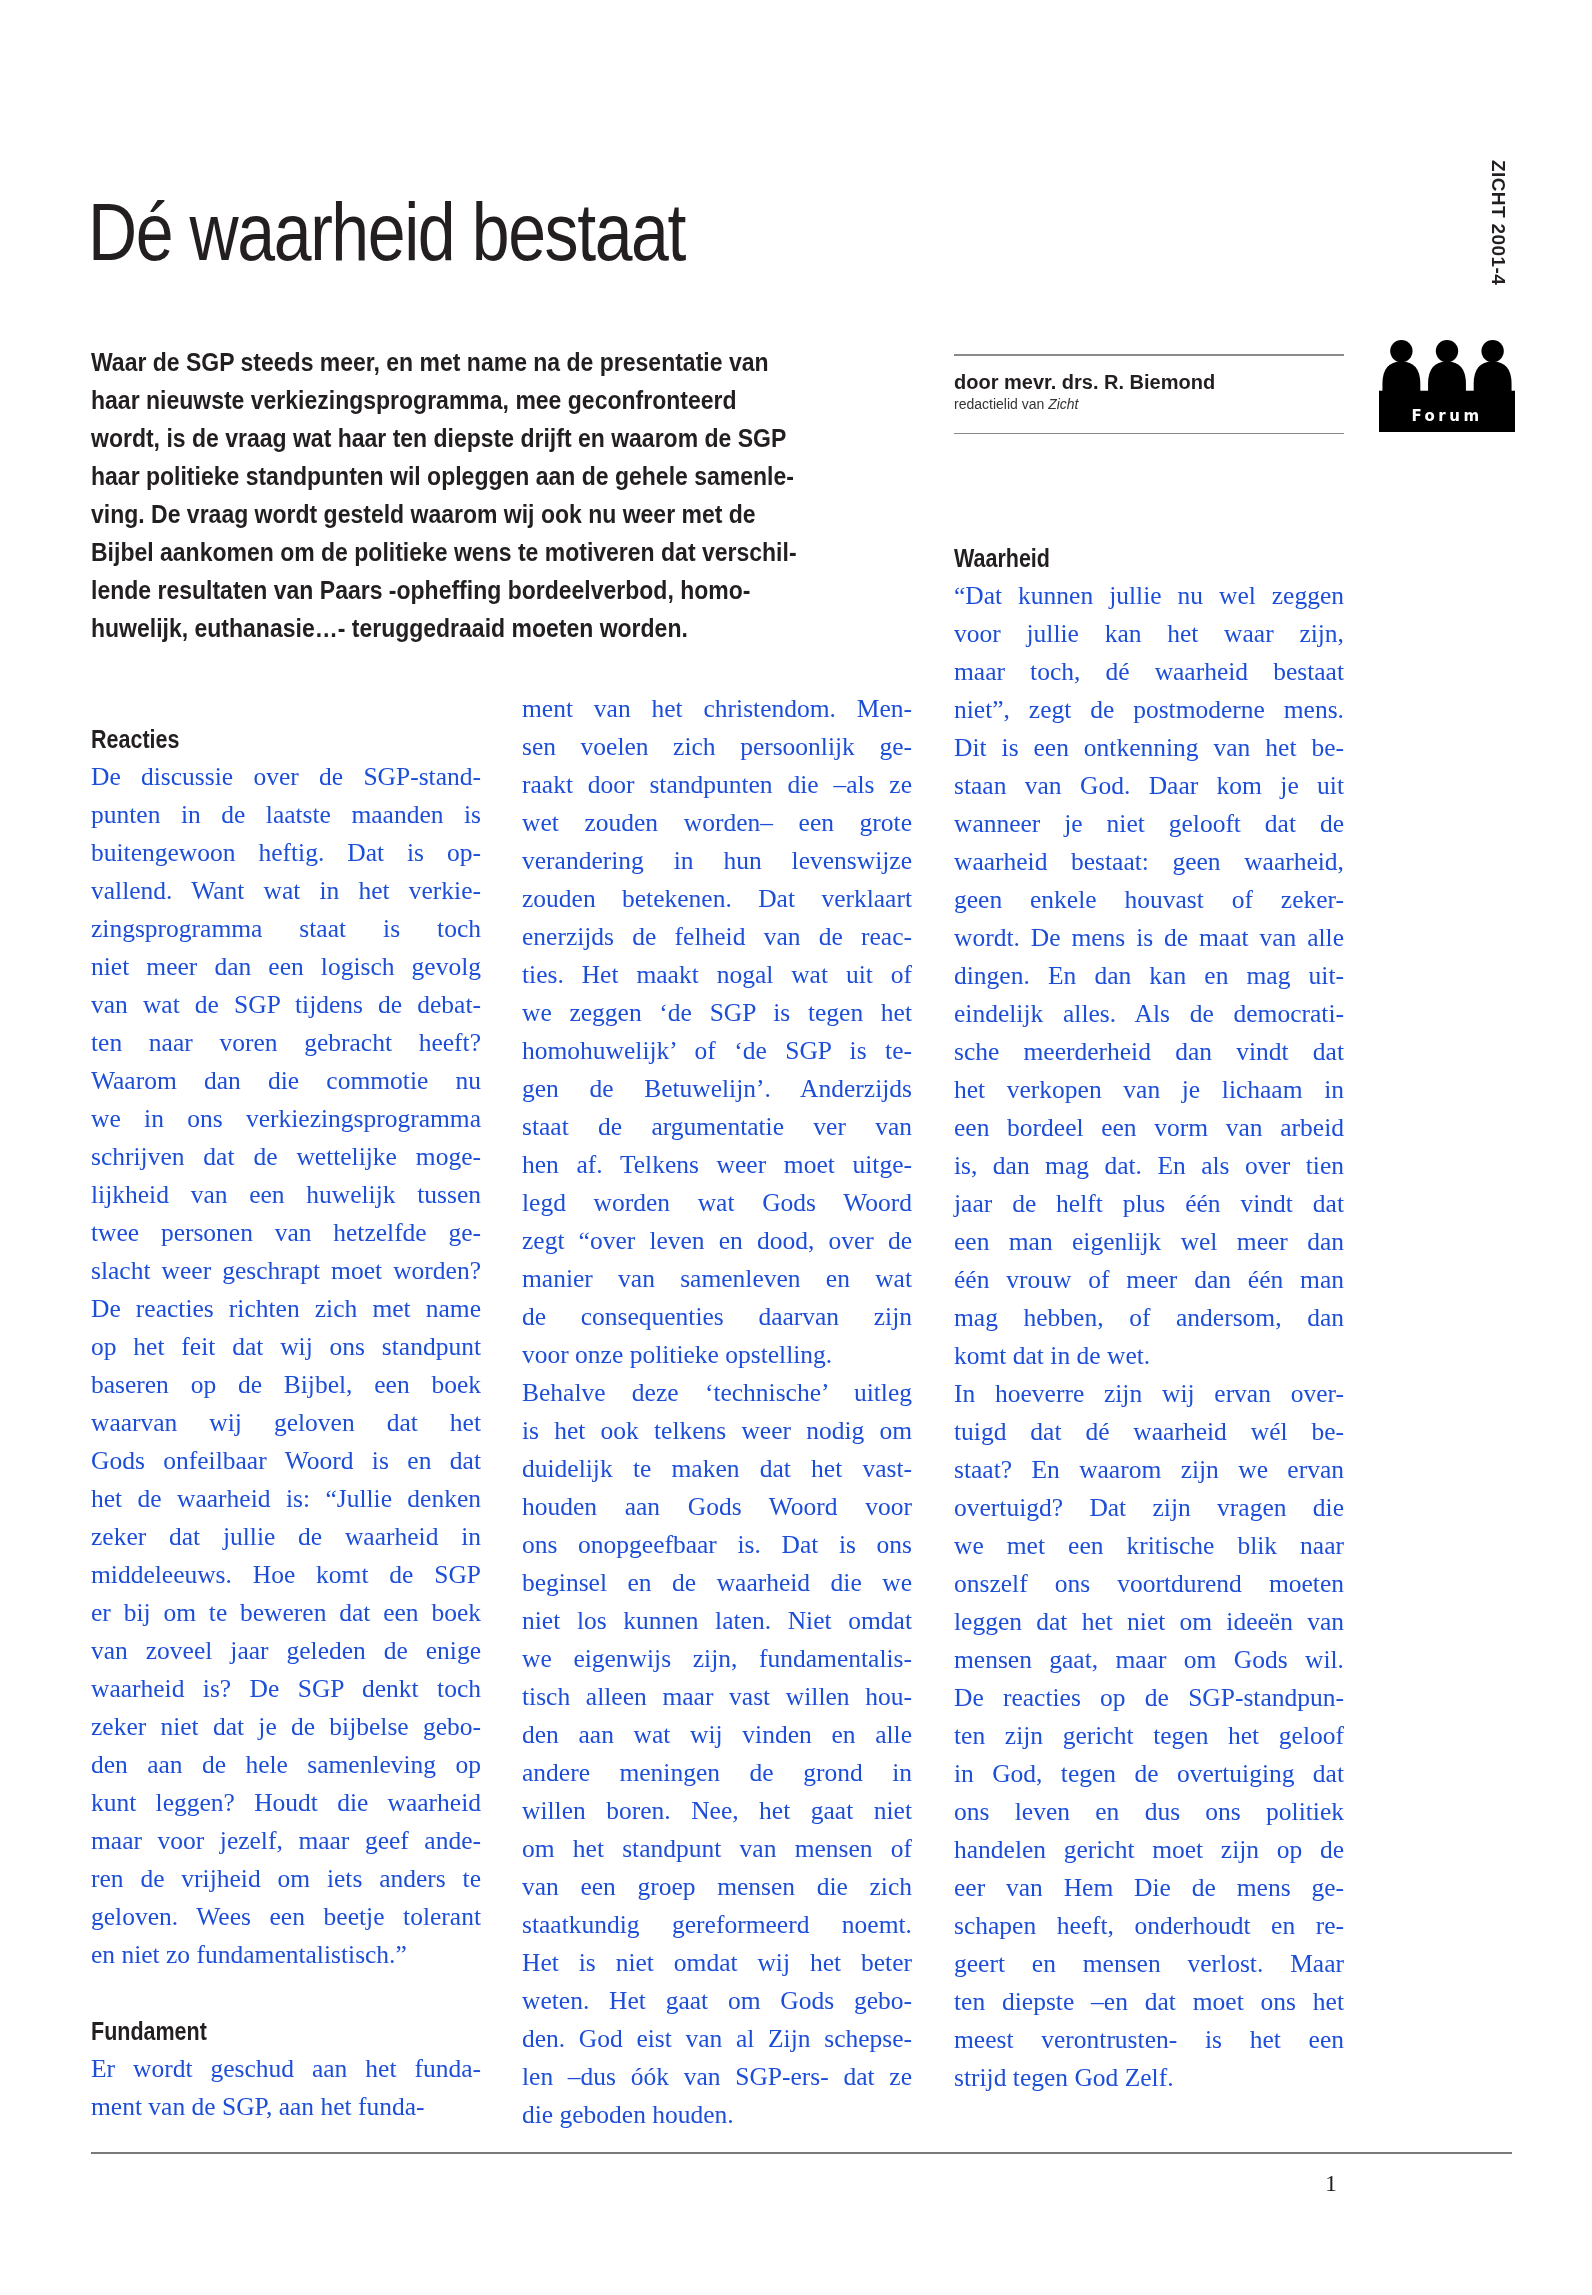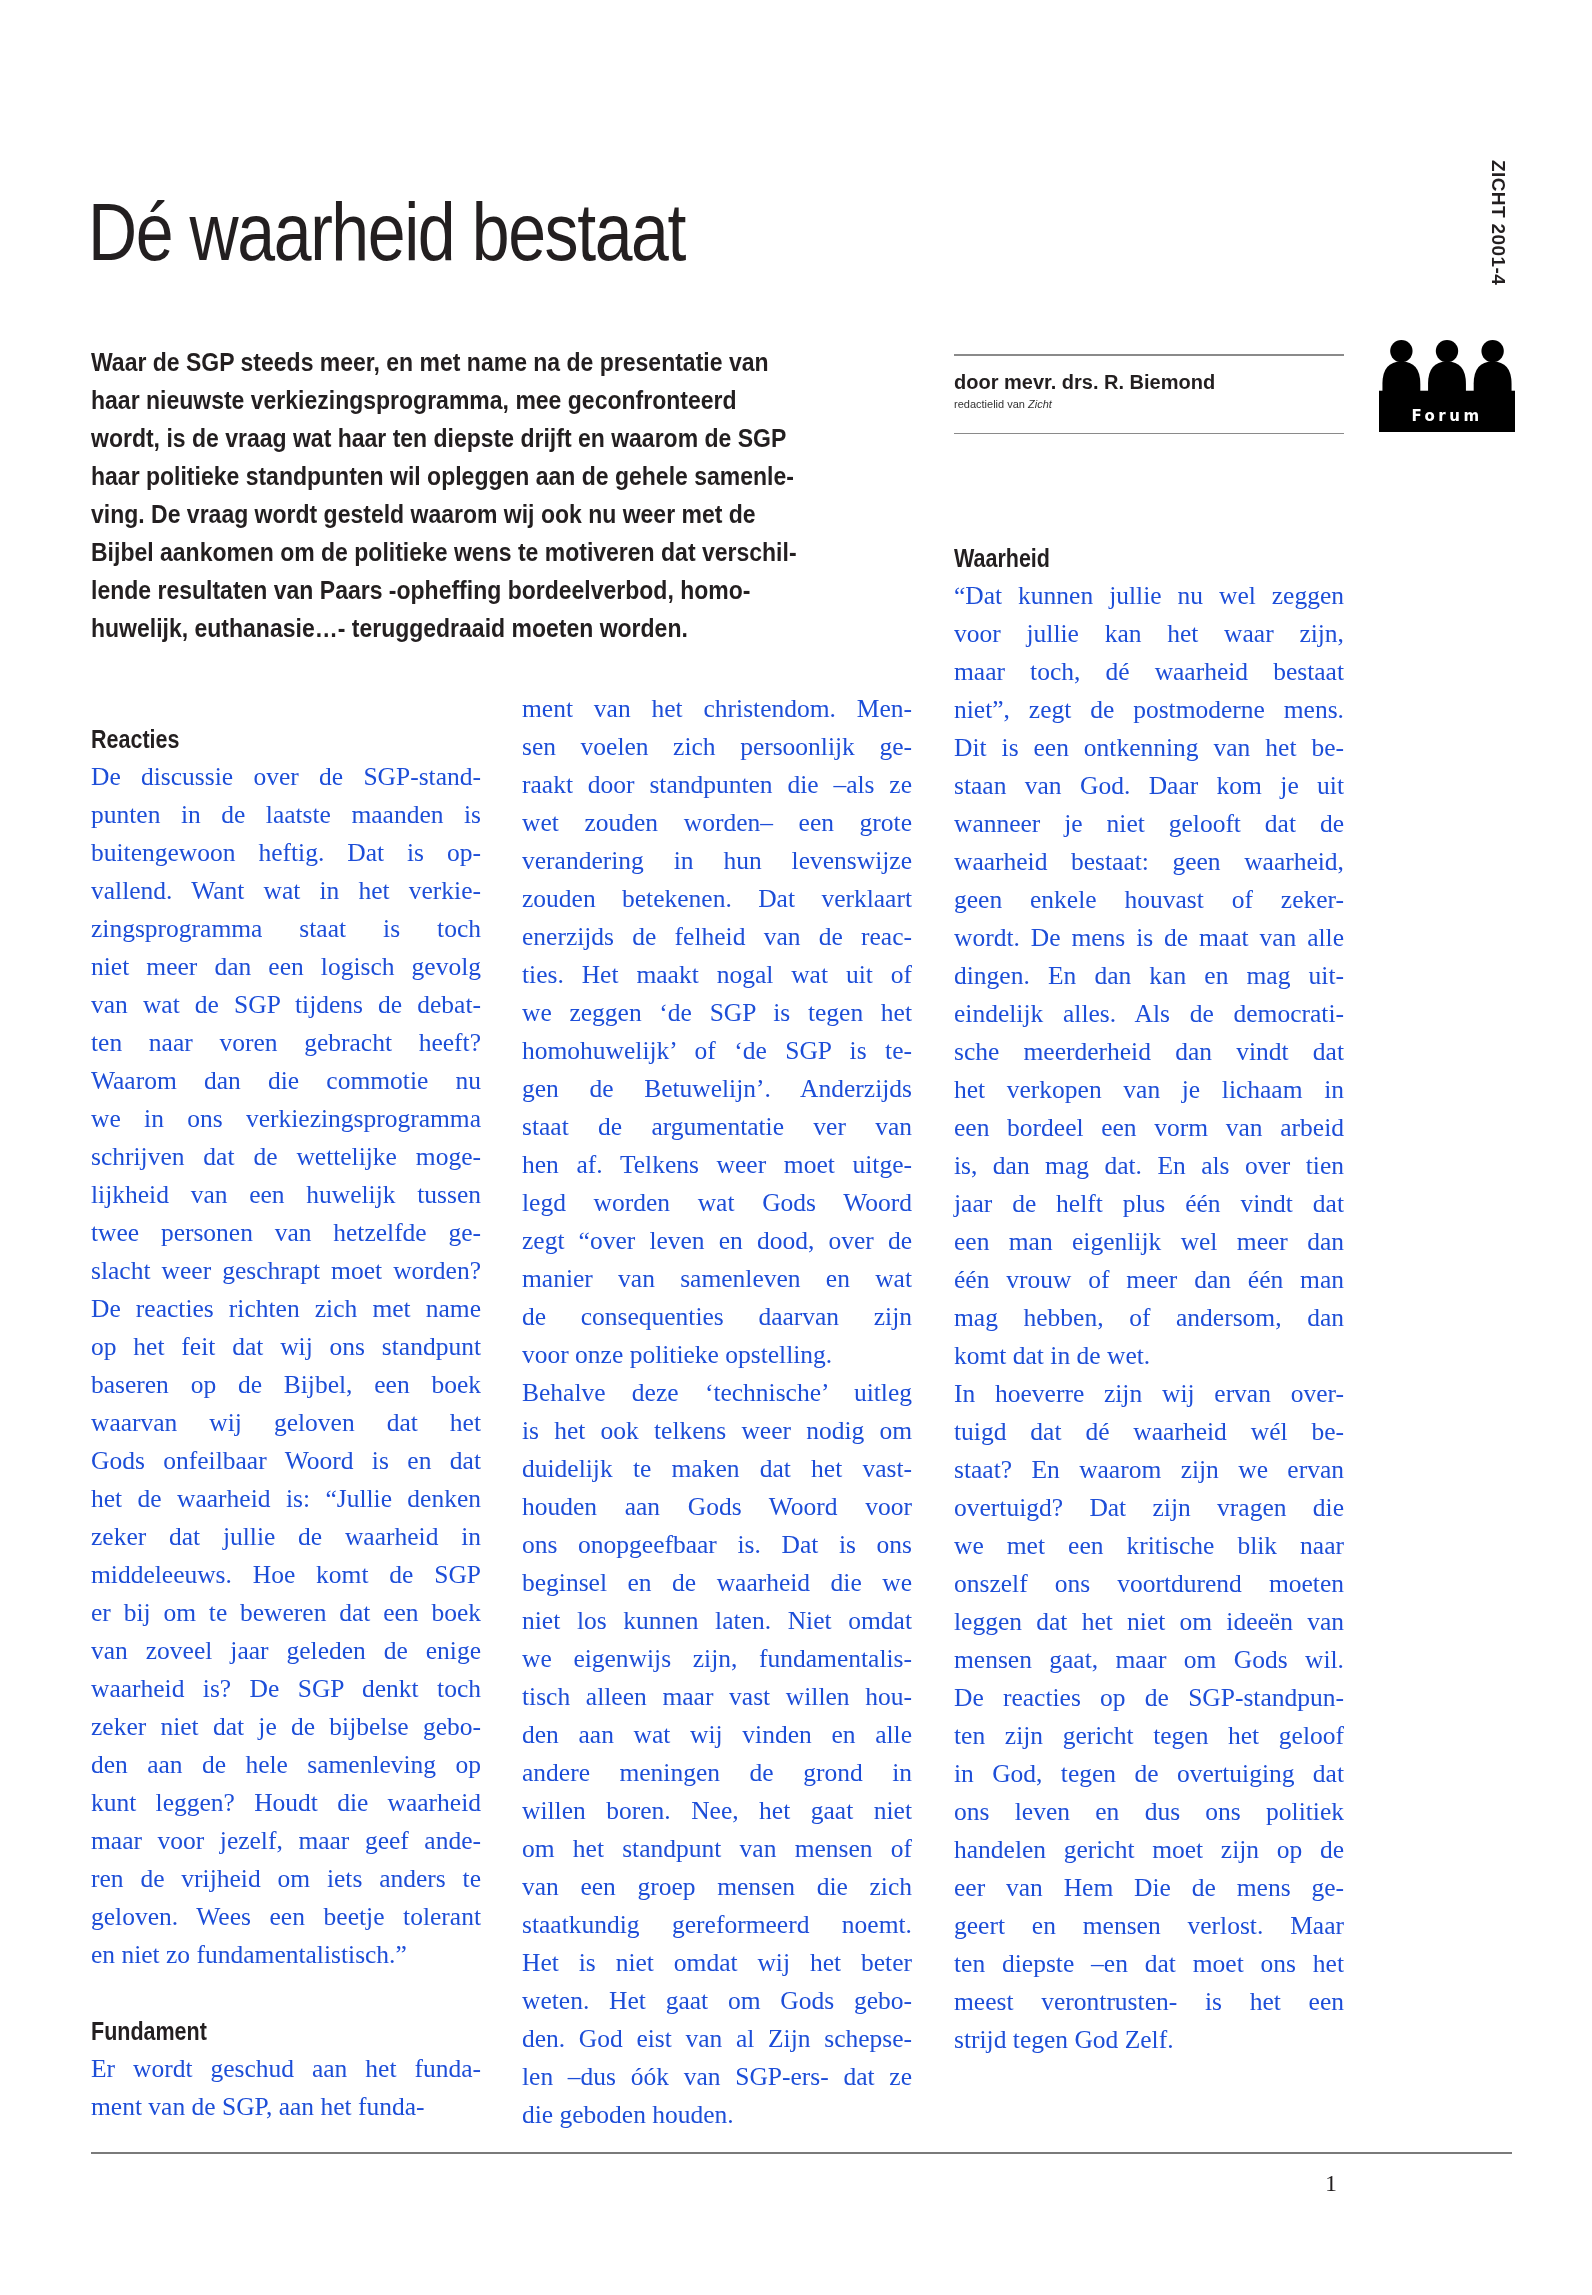--- a/index.html
+++ b/index.html
@@ -26,21 +26,21 @@
     width: 889px;
   }
   .lead span { display: block; white-space: nowrap; }
   .byline-box { left: 954px; top: 354px; width: 390px; }
   .rule { height: 1.7px; background: #8a8a8a; }
   .byline-name {
     font-family: "Liberation Sans", sans-serif; font-weight: bold;
     font-size: 20px; margin-top: 14px; line-height: 24px;
   }
   .byline-role {
-    font-family: "Liberation Sans", sans-serif; font-size: 11px;
+    font-family: "Liberation Sans", sans-serif; font-size: 14px;
     color: #333; line-height: 21px; margin-bottom: 18px;
   }
   .byline-role i { font-style: italic; }
   .logo { left: 1379px; top: 339px; width: 136px; height: 93px; }
   .logo-word {
     position: absolute; left: 0; bottom: 0; width: 136px; height: 31px;
     background: #000; color: #fff;
     font-family: "DejaVu Sans", sans-serif; font-weight: bold;
     font-size: 15px; letter-spacing: 3.5px; text-align: center; line-height: 31px;
   }
@@ -222,20 +222,21 @@
       <span class="ln">we met een kritische blik naar</span>
       <span class="ln">onszelf ons voortdurend moeten</span>
       <span class="ln">leggen dat het niet om ideeën van</span>
       <span class="ln">mensen gaat, maar om Gods wil.</span>
       <span class="ln">De reacties op de SGP-standpun-</span>
       <span class="ln">ten zijn gericht tegen het geloof</span>
       <span class="ln">in God, tegen de overtuiging dat</span>
       <span class="ln">ons leven en dus ons politiek</span>
       <span class="ln">handelen gericht moet zijn op de</span>
       <span class="ln">eer van Hem Die de mens ge-</span>
+      <span class="ln">schapen heeft, onderhoudt en re-</span>
       <span class="ln">geert en mensen verlost. Maar</span>
       <span class="ln">ten diepste –en dat moet ons het</span>
       <span class="ln">meest verontrusten- is het een</span>
       <span class="ln last">strijd tegen God Zelf.</span>
     </div>
 </div>
 
 <div class="abs bottom-rule"></div>
 <div class="abs page-num">1</div>
 

